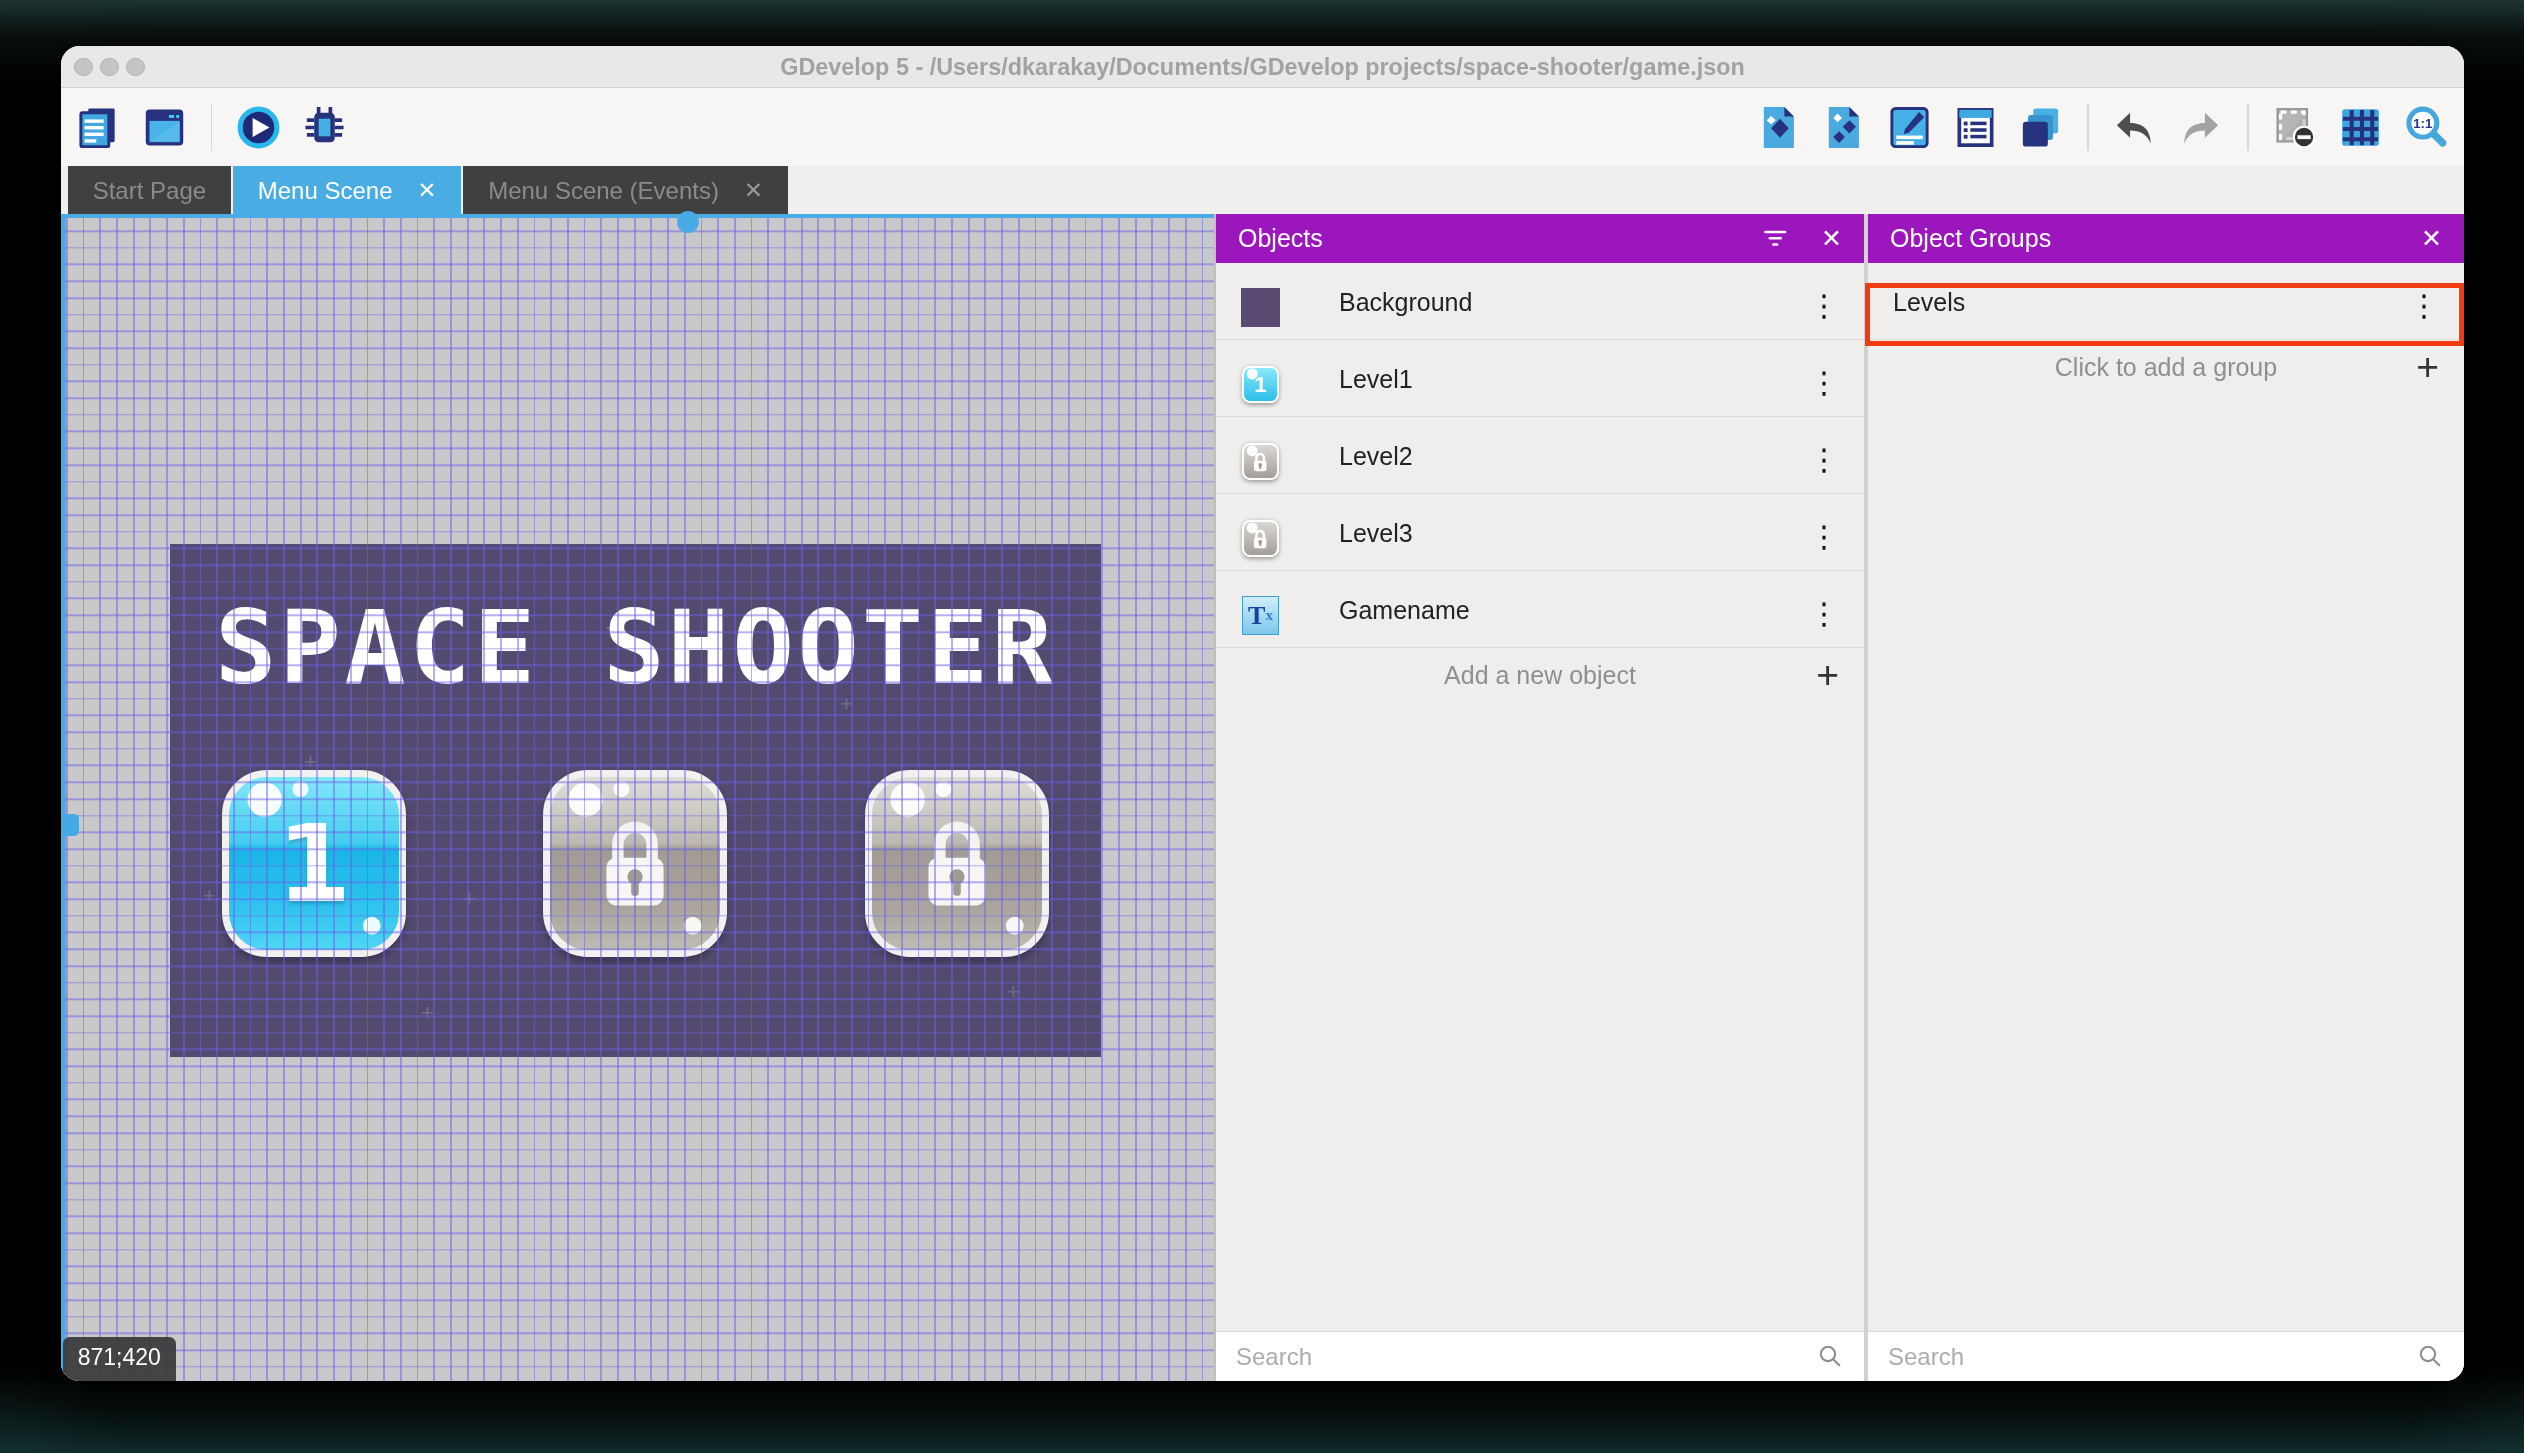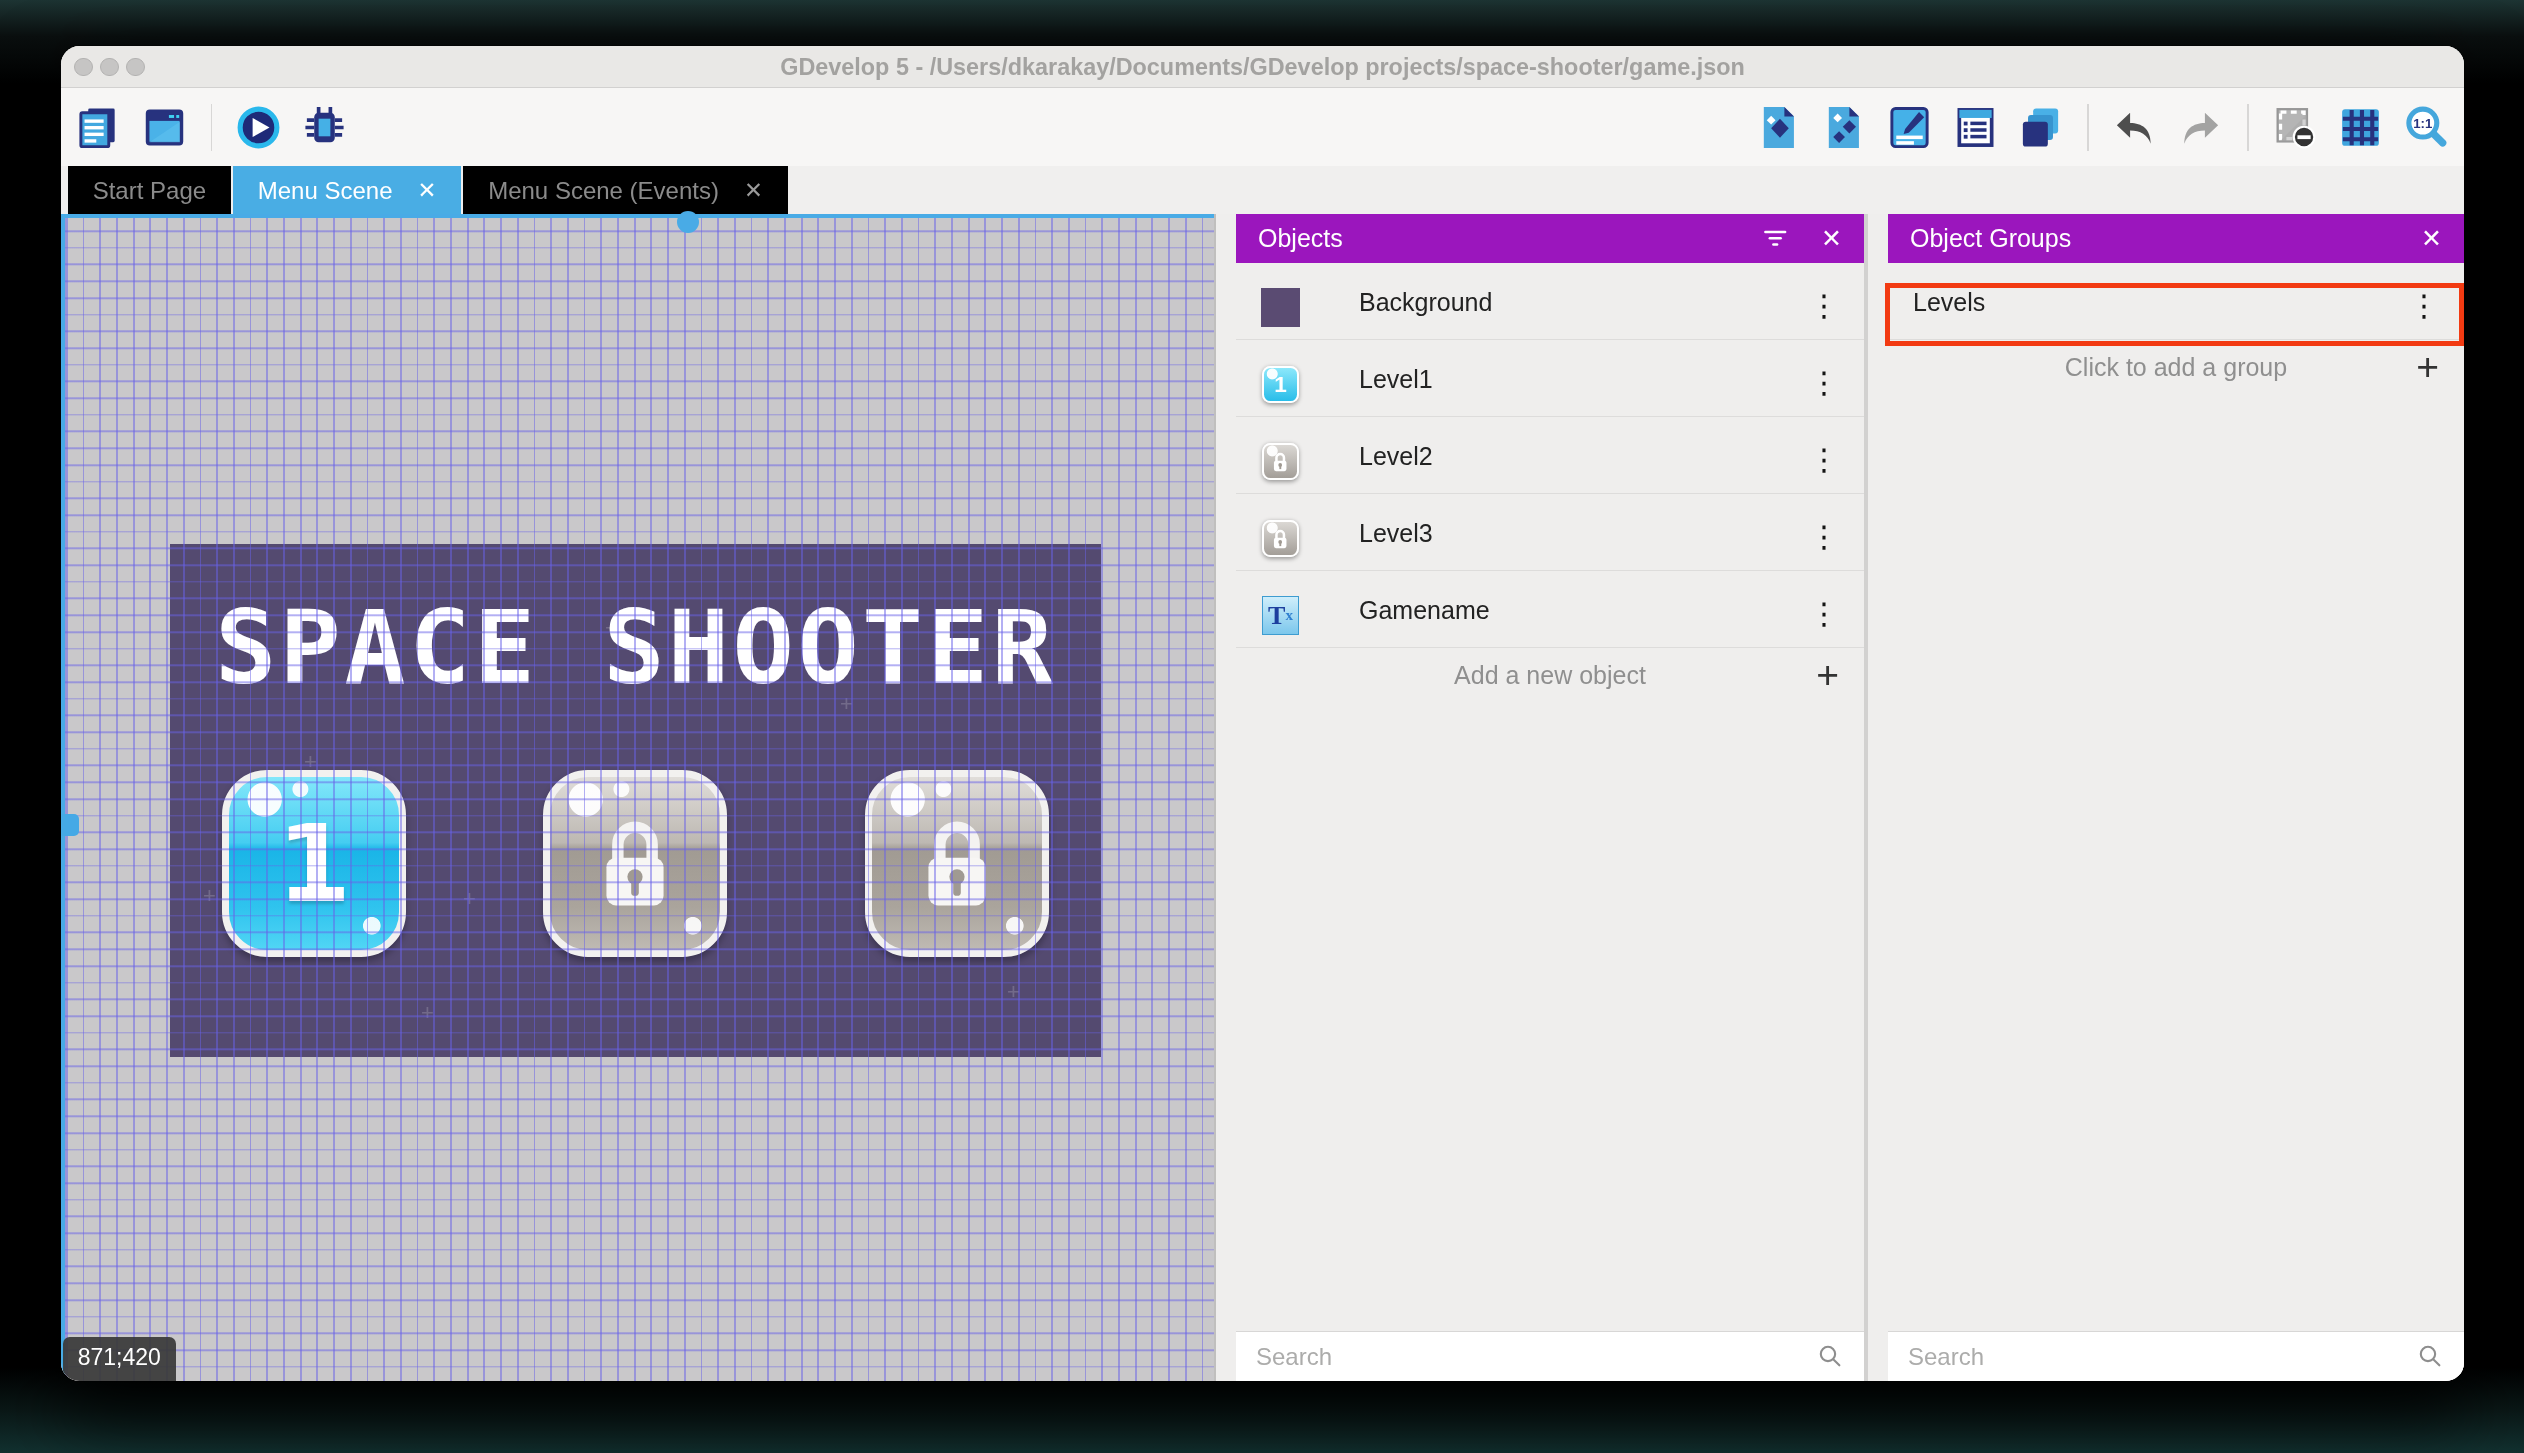--- a/index.html
+++ b/index.html
@@ -21,21 +21,21 @@
   .titletext { width:100%; text-align:center; line-height:42px; font-size:23.4px; font-weight:bold; color:#a3a2a0;
     white-space:nowrap; overflow:hidden; }
   
   .toolbar { height:78px; background:#f7f6f5; display:flex; align-items:center; justify-content:space-between; padding:0 13.4px;gap:48px; }
   .tgroup { display:flex; align-items:center; gap:16.7px; }
   .tbtn { width:49px; height:49px; display:flex; align-items:center; justify-content:center; }
   .tbtn svg { width:47px; height:47px; }
   .tsep { width:1.7px; height:47px; background:#d8d7d6; margin:0 5px; }
   
   .tabbar { height:49px; background:#f0efee; display:flex; align-items:stretch; padding-left:6.7px; }
-  .tab { display:flex; align-items:center; gap:25px; padding:0 25px; background:#000000; margin-right:1.7px;
+  .tab { display:flex; align-items:center; gap:25px; padding:0 25px; background:#404040; margin-right:1.7px;
     font-size:24px; color:#8b8b8b; white-space:nowrap; cursor:default; }
   .tab .closex { font-size:22.6px; color:#9a9a9a; }
   .tab.active { background:#49ade4; color:#fff; }
   .tab.active .closex { color:#fff; }
   
   .content { position:absolute; top:168px; left:0; right:0; bottom:0; background:#c0bfbe; }
   
   .canvas { position:absolute; left:0; top:0; width:1153px; height:100%; background:#c9c8ca; }
   .grid-overlay { position:absolute; inset:0; z-index:5; pointer-events:none;
     background-image:
@@ -60,21 +60,21 @@
       linear-gradient(180deg, #e0ddd9 0%, #bdb8b2 38%, #a19b93 42%, #aaa49c 75%, #bfbab3 100%); }
   .game-btn .digit { font-family:"DejaVu Sans", sans-serif; font-weight:bold; font-size:107px; color:#fff;
     text-shadow:0 2.5px 3.3px rgba(0,0,0,.18); }
   .scroll-h-line { position:absolute; top:0; left:0; right:0; height:4.2px; background:#49abe6; z-index:6; }
   .scroll-h-thumb { position:absolute; top:-3.3px; left:616px; width:22px; height:22px; border-radius:50%; background:#49abe6; z-index:7; }
   .scroll-v-line { position:absolute; top:0; left:0; bottom:0; width:4.2px; background:#49abe6; z-index:6; }
   .scroll-v-thumb { position:absolute; left:-4.2px; top:600px; width:22px; height:22px; border-radius:5px; background:#45a9e6; z-index:7; }
   .coords-badge { position:absolute; left:1.7px; bottom:0; background:rgba(56,56,56,.92); color:#fff;
     font-size:23px; padding:7.5px 15px 10px; border-radius:6.7px 6.7px 0 0; z-index:8; }
   
-  .panel { position:absolute; top:0; bottom:0; display:flex; flex-direction:column; background:#efeeed;padding-left:20px; }
+  .panel { position:absolute; top:0; bottom:0; display:flex; flex-direction:column; background:#efeeed; }
   .objects-panel { left:1155px; width:648px; }
   .groups-panel { left:1807px; width:596px; }
   .panel-divider { position:absolute; left:1803px; top:0; bottom:0; width:4.2px; background:#d2d1d0; }
   .panel-header { height:49px; background:#9b16bd; color:#fff; display:flex; align-items:center;
     padding:0 22px; font-size:25px; flex:0 0 auto; }
   .panel-header .spacer { flex:1; }
   .hdr-icon { margin-left:32px; display:flex; align-items:center; }
   .hdr-close { margin-left:32px; font-size:25px; color:#fff; }
   .obj-row { height:52px; border-bottom:1.7px solid #dddcdb; display:flex; 
     padding:0 16.7px 0 25px; position:relative; flex:0 0 auto;margin-top:25px; }

